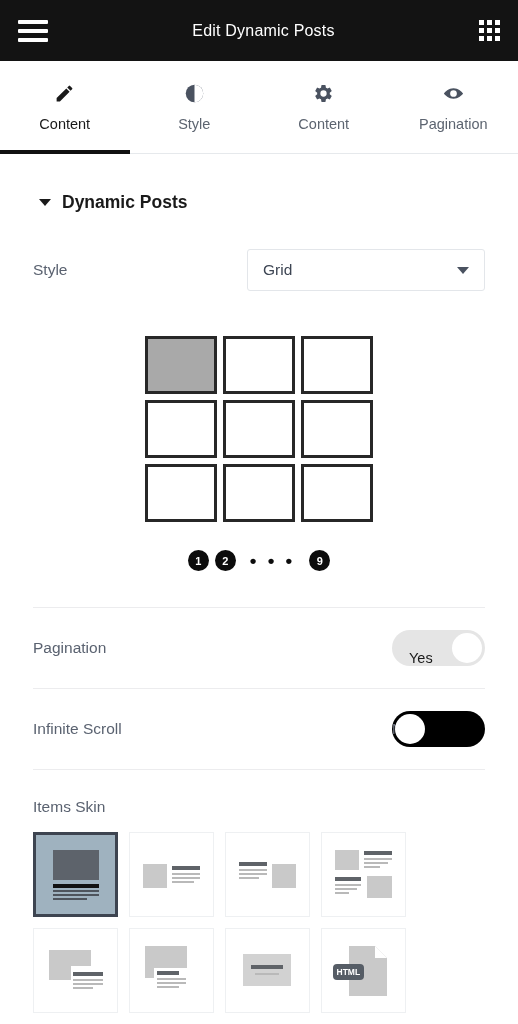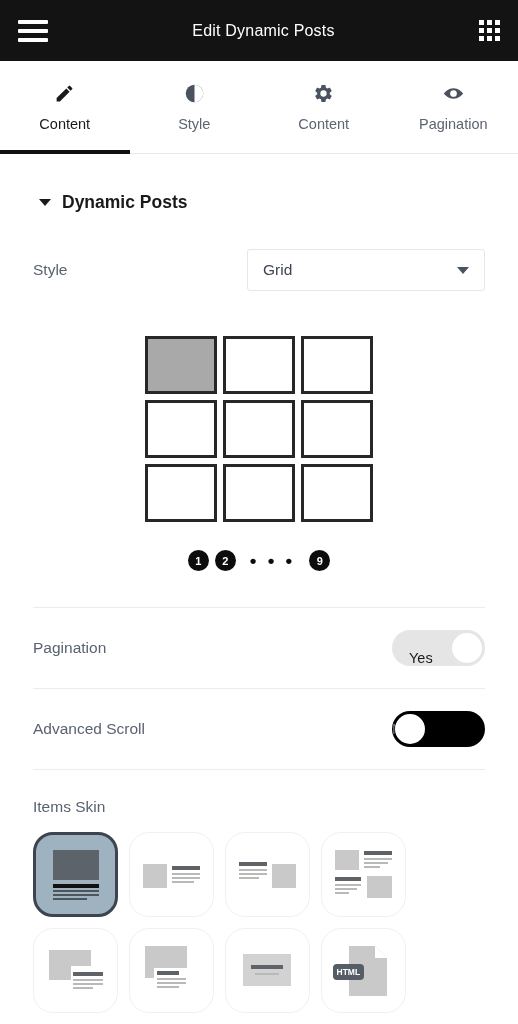--- a/index.html
+++ b/index.html
@@ -70,21 +70,21 @@
   .toggle .tg-label { font-size: 14.5px; }
   .toggle.on .tg-label { color: #1a1a1a; }
   .toggle.off .tg-label { color: #6d7380; }
   .knob { position: absolute; top: 3px; width: 30px; height: 30px; border-radius: 50%; background: #ffffff; }
   .toggle.on .knob { right: 3px; }
   .toggle.off .knob { left: 3px; }
 
   
   .items-style-label { font-size: 15.5px; color: #5a6270; padding: 0 33px; margin-top: 28px; }
   .cards { display: flex; flex-wrap: wrap; gap: 11px; padding: 0 33px; margin-top: 16px; }
-  .card { width: 85px; height: 85px; border-radius: 20px; background: #ffffff; border: 1px solid #eef0f2;
+  .card { width: 85px; height: 85px; border-radius: 0; background: #ffffff; border: 1px solid #eef0f2;
           display: flex; align-items: center; justify-content: center; cursor: pointer; position: relative; }
   .card.selected { background: #9fb2bf; border: 3px solid #3d4450; }
   .thumb { width: 62px; height: 58px; position: relative; }
   .blk { position: absolute; background: #c9c9c9; }
   .ln  { position: absolute; background: #b9b9b9; height: 2px; }
   .ln.dark { background: #5f6368; height: 4px; }
   .white-card { position: absolute; background: #ffffff; }
   .html-badge { position: absolute; background: #565d66; color: #fff; font-size: 8.5px; font-weight: bold; border-radius: 4px; padding: 3px 4px; }
 </style>
 </head>
@@ -184,21 +184,21 @@
 <div class="row toggle-row">
   <span class="row-label">Pagination</span>
   <div class="toggle on">
     <span class="tg-label">Yes</span>
     <span class="knob"></span>
   </div>
 </div>
 
 <div class="divider"></div>
 <div class="row toggle-row">
-  <span class="row-label">Advanced Scroll</span>
+  <span class="row-label">Infinite Scroll</span>
   <div class="toggle off">
     <span class="tg-label">No</span>
     <span class="knob"></span>
   </div>
 </div>
 <div class="divider"></div>
 
 <div class="items-style-label">Items Skin</div>
 
 <div class="cards">

